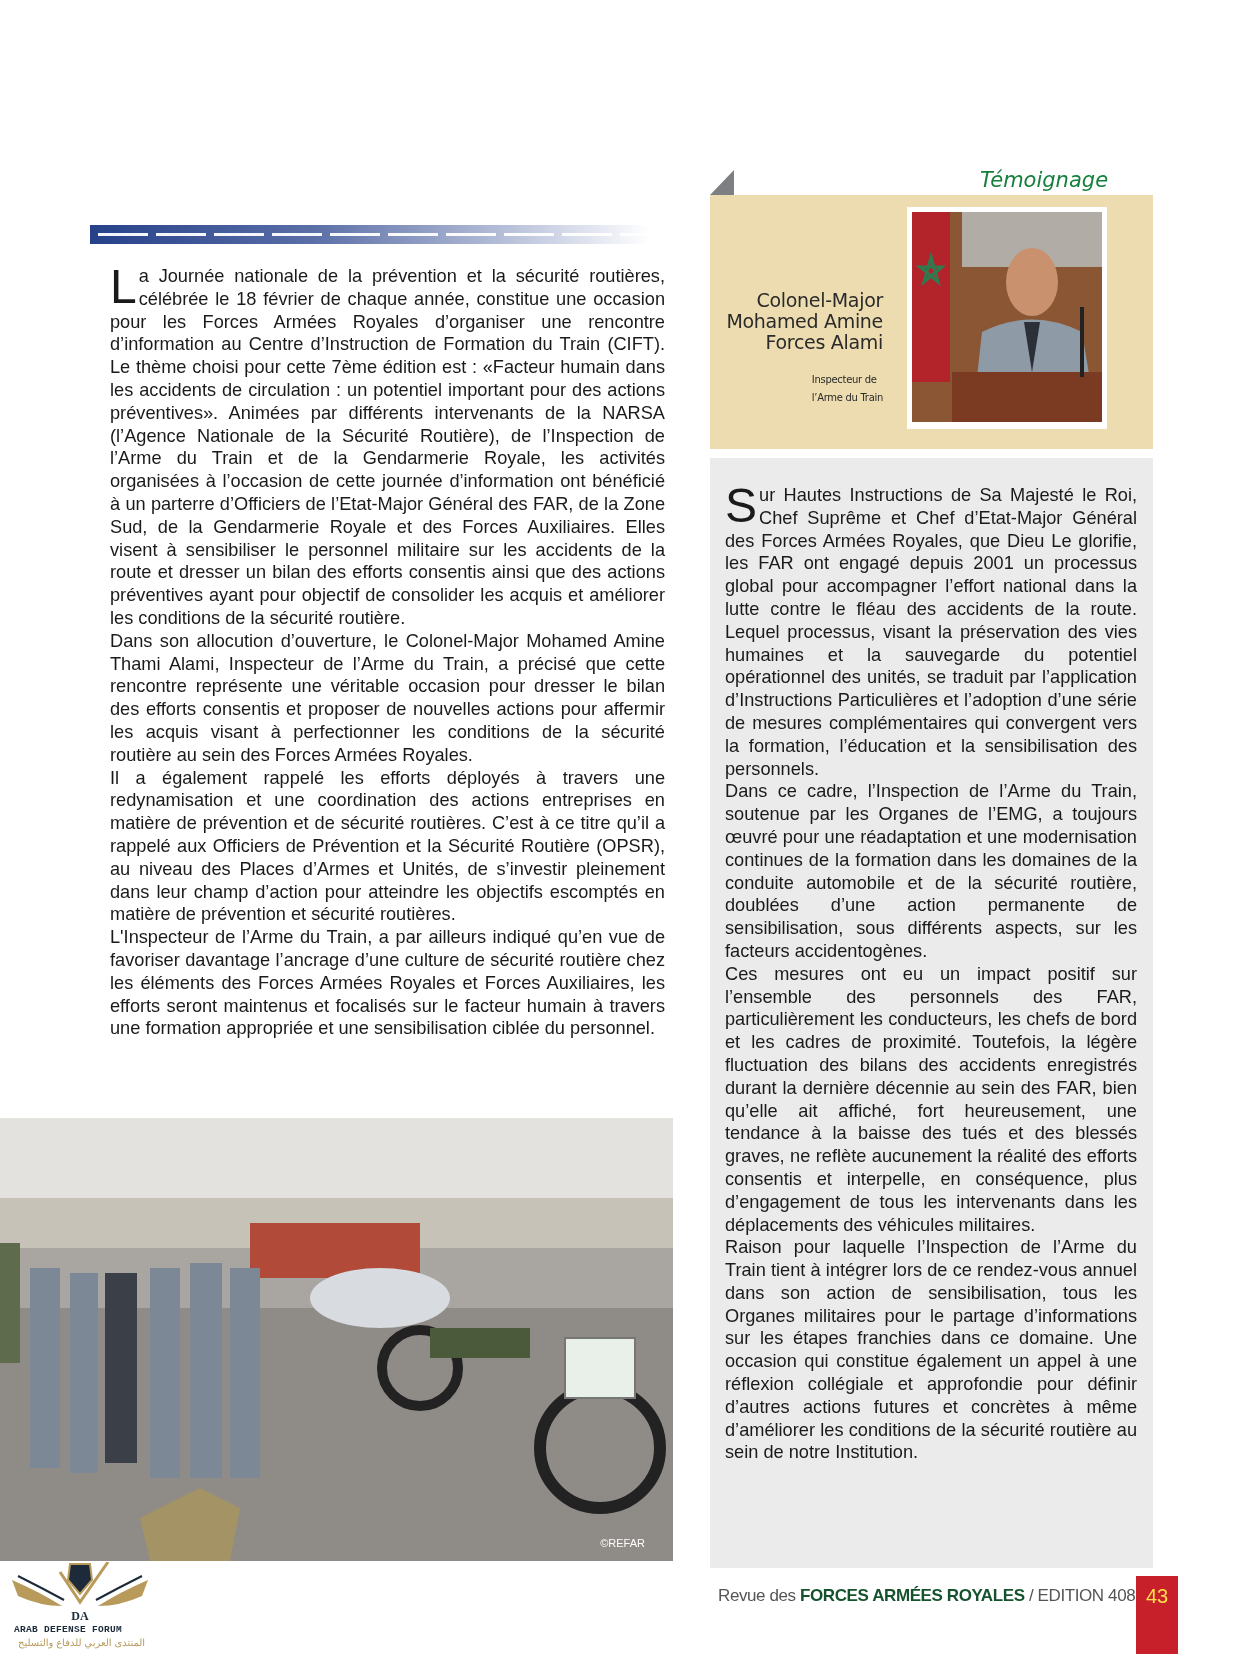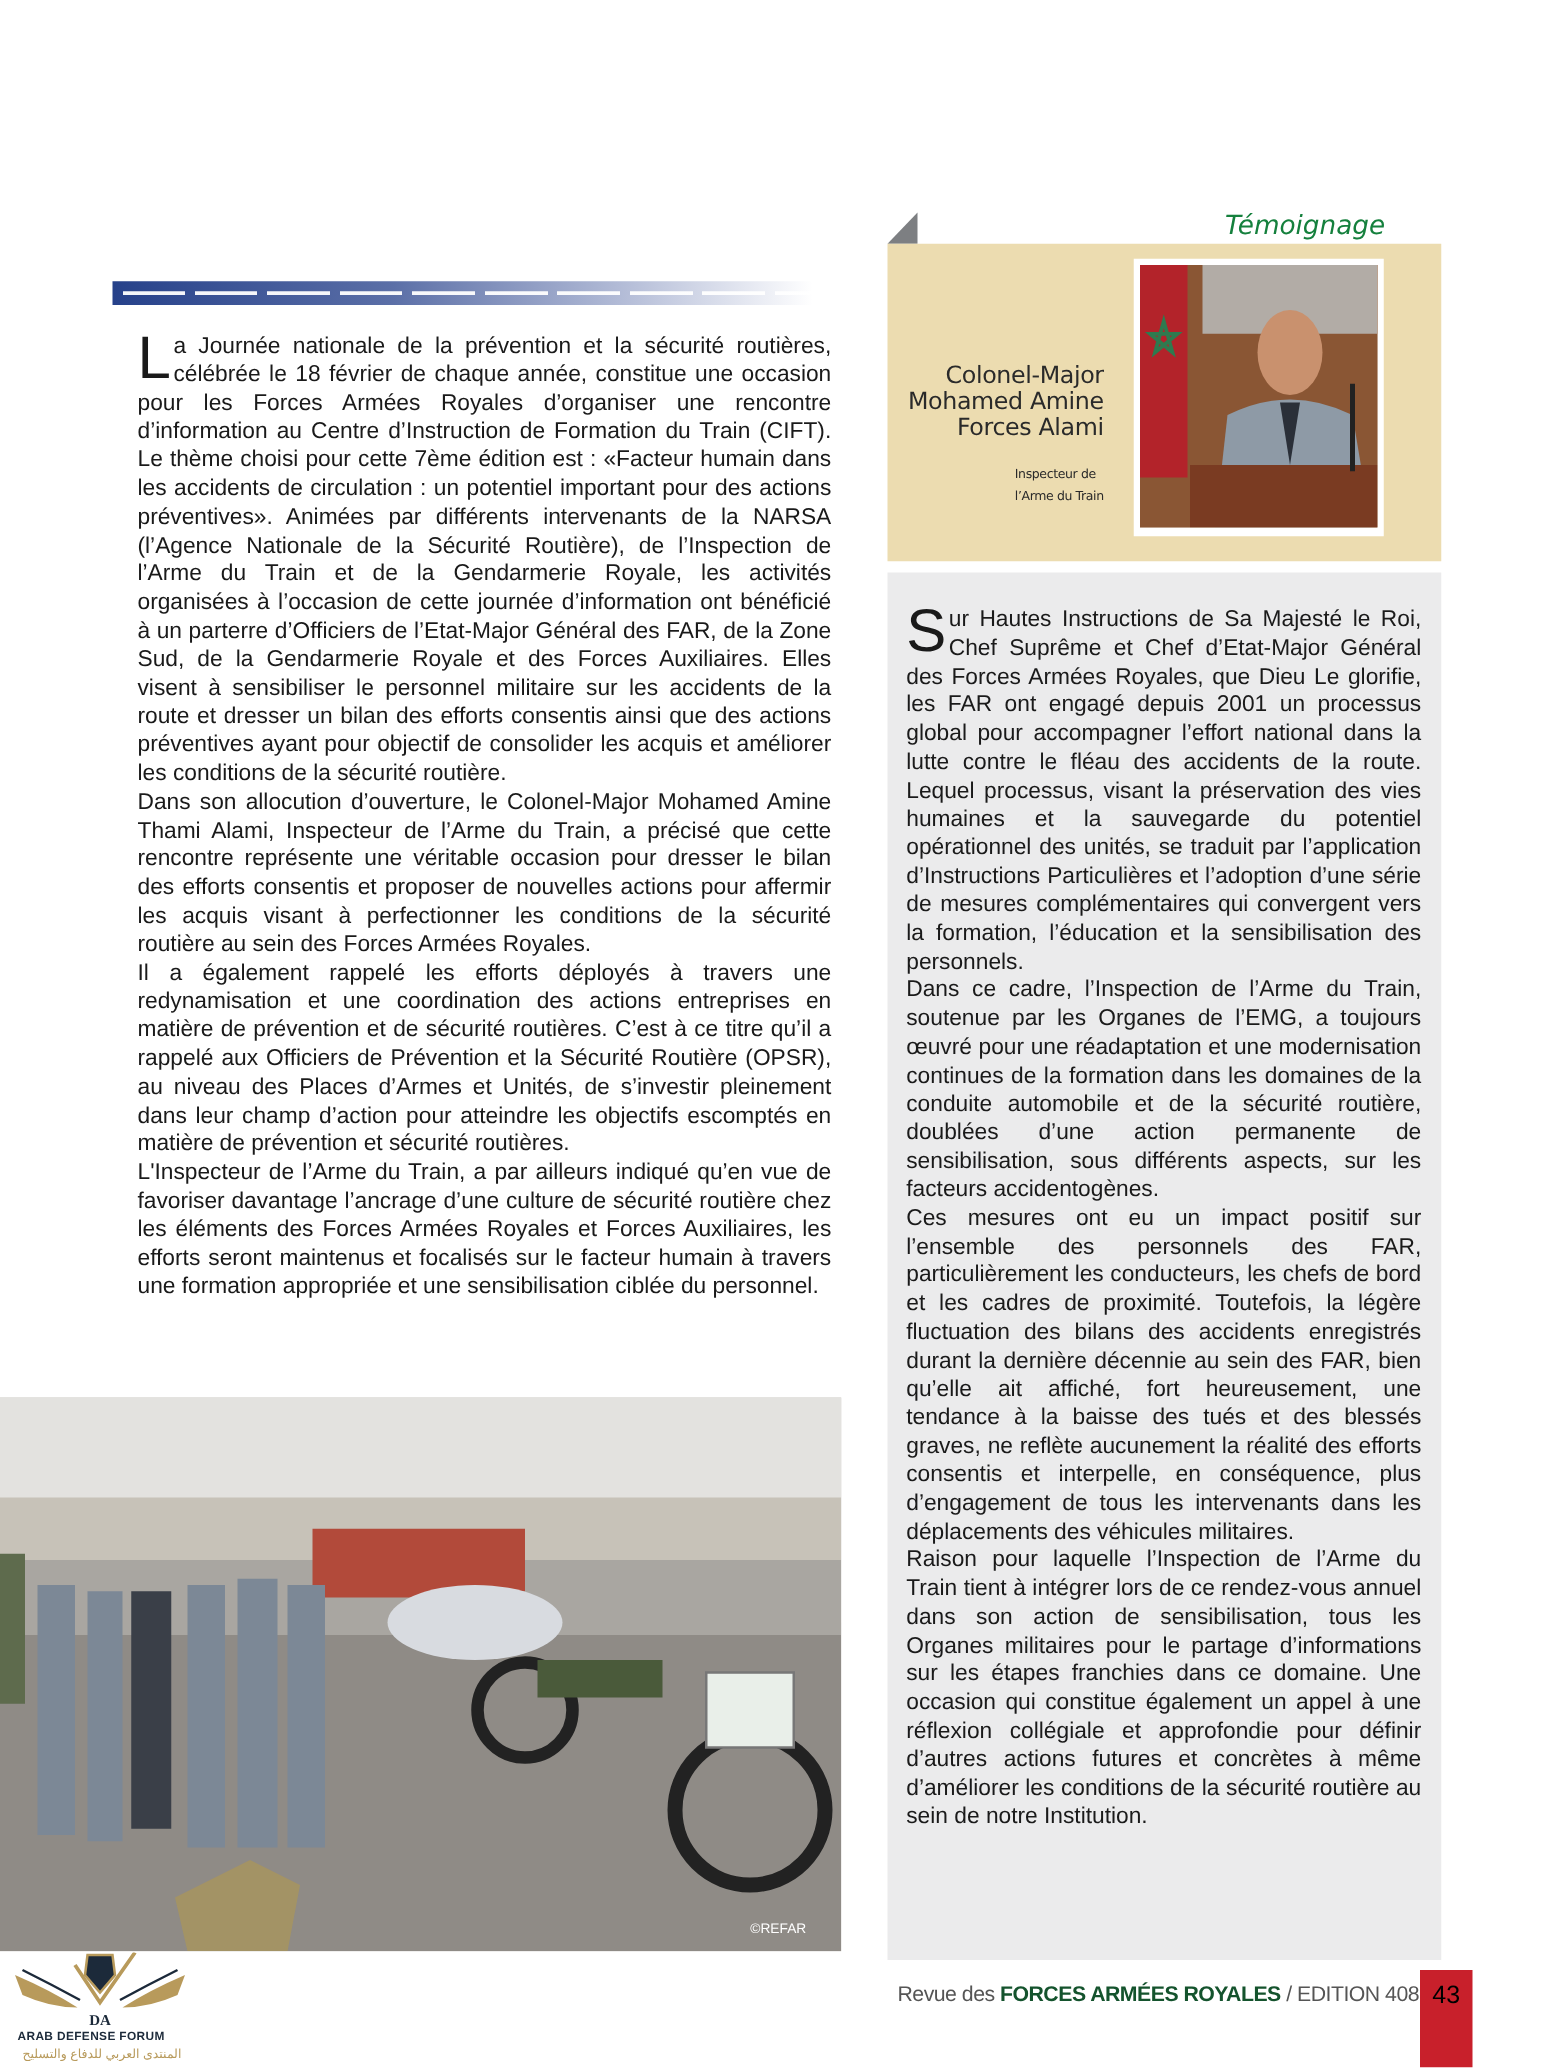--- a/index.html
+++ b/index.html
@@ -31,27 +31,27 @@
   .right-text { left:725px; top:484px; width:412px; font-size:18.2px; line-height:22.8px; text-align:justify; }
   .right-text p { margin:0; }
   .dropcap-s { float:left; font-size:48px; line-height:40px; margin-top:2px; margin-right:2px; }
 
   
   .photo { left:0; top:1118px; width:673px; height:443px; overflow:hidden; background:#c9c7c3; }
   .photo-credit { position:absolute; right:28px; bottom:12px; font-size:11px; color:#ffffff; }
 
   
   .logo { left:0; top:1562px; width:160px; height:92px; }
-  .logo-text { position:absolute; left:14px; top:62px; font-family:Liberation Sans, sans-serif; font-size:9.5px; font-weight:bold; color:#1c2a3a; letter-spacing:.3px; }
+  .logo-text { position:absolute; left:14px; top:62px; font-family:Liberation Mono, monospace; font-size:9.5px; font-weight:bold; color:#1c2a3a; letter-spacing:.3px; }
   .logo-ar { position:absolute; left:18px; top:75px; font-size:10px; color:#b89a5b;text-align:right; }
 
   
   .footer { left:718px; top:1586px; font-size:17px; color:#555; letter-spacing:-0.4px; }
   .footer .brand { color:#14532d; font-weight:bold; }
-  .page-num { left:1136px; top:1576px; width:42px; height:78px; background:#c8202b; color:#000000; font-size:20px; text-align:center; padding-top:9px; box-sizing:border-box; }
+  .page-num { left:1136px; top:1576px; width:42px; height:78px; background:#c8202b; color:#fde047; font-size:20px; text-align:center; padding-top:9px; box-sizing:border-box; }
 </style>
 </head>
 <body>
 
 <div class="abs section-corner"></div>
 <div class="abs section-title">Témoignage</div>
 
 <div class="abs dash-bar">
     <div class="dashes"></div>
   </div>

